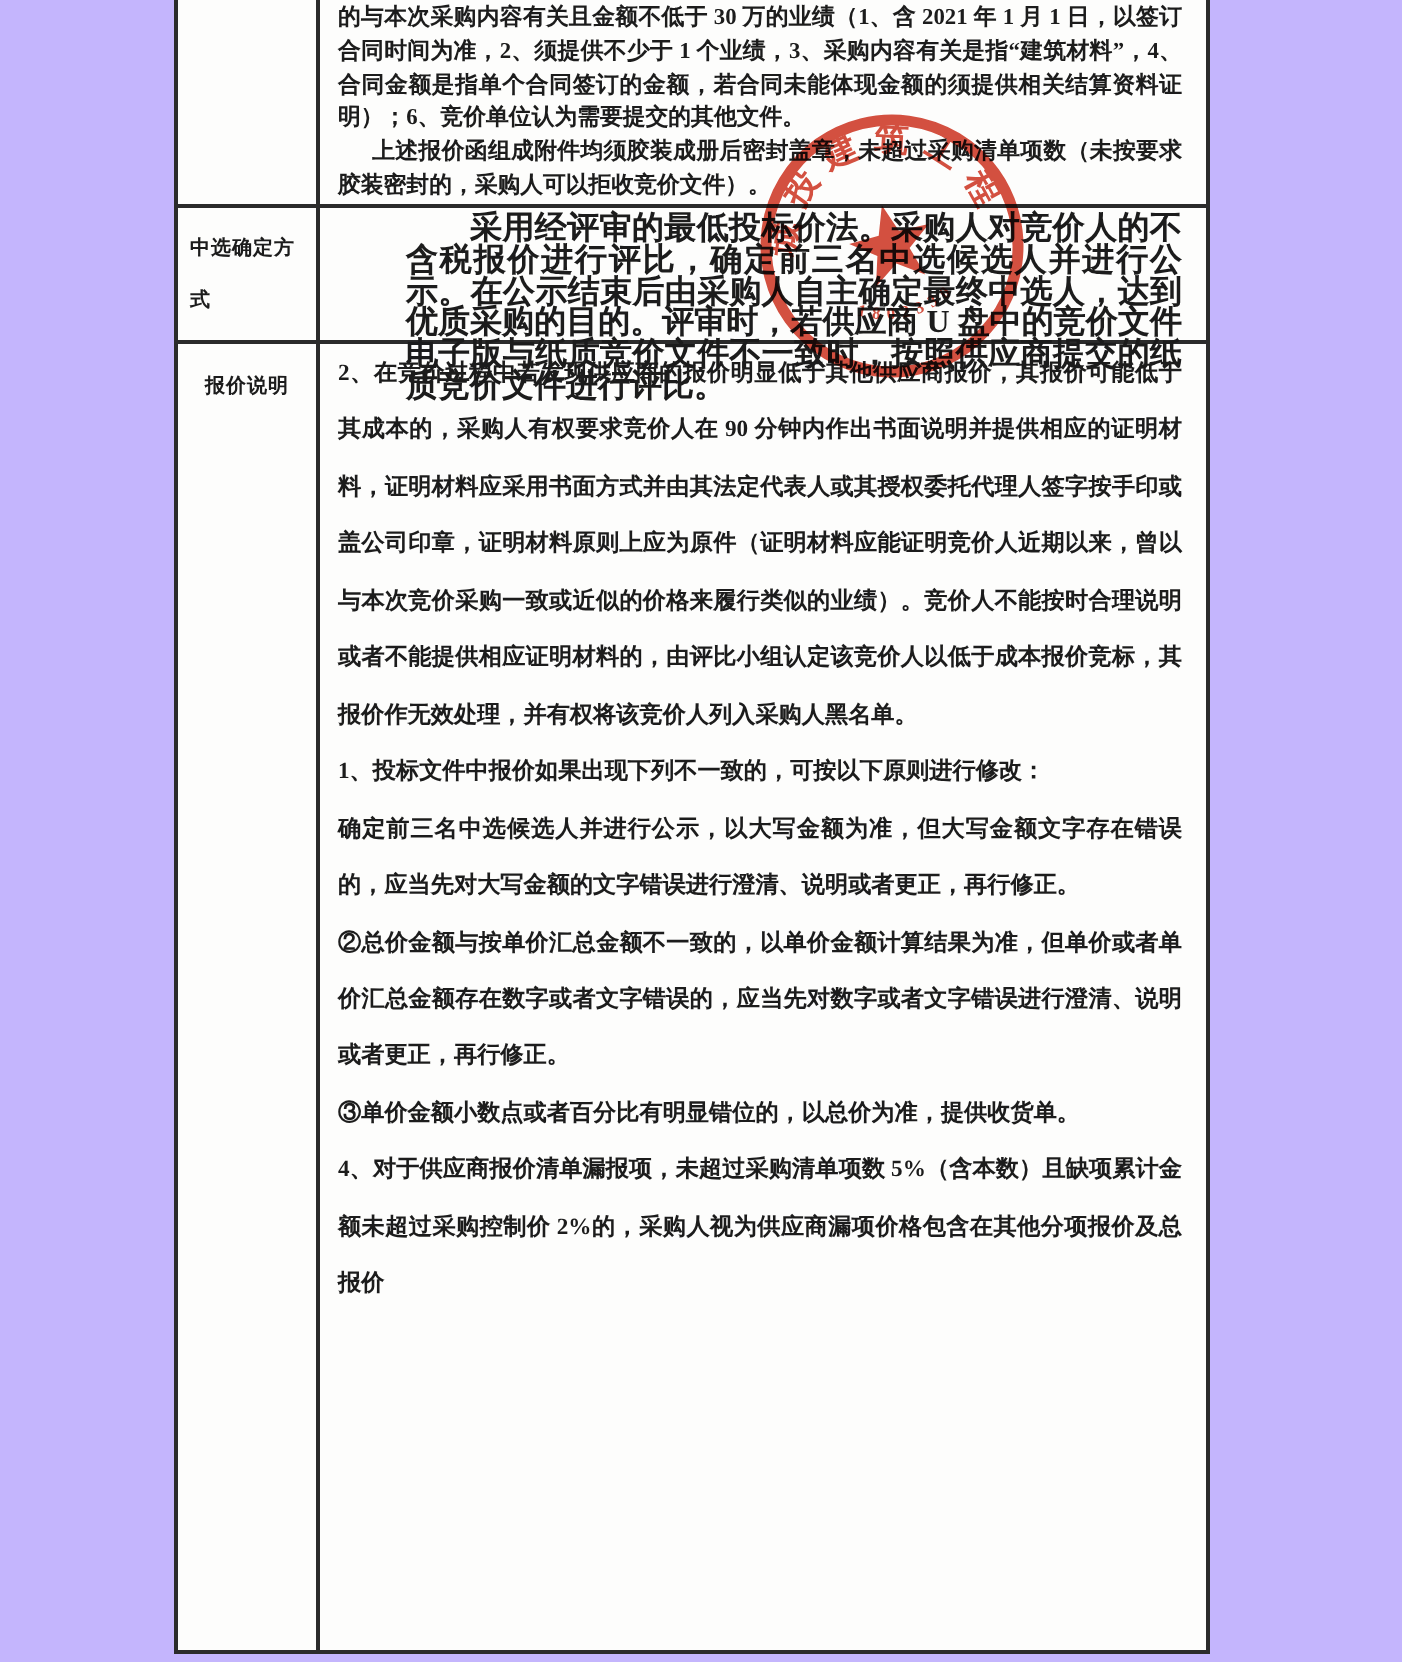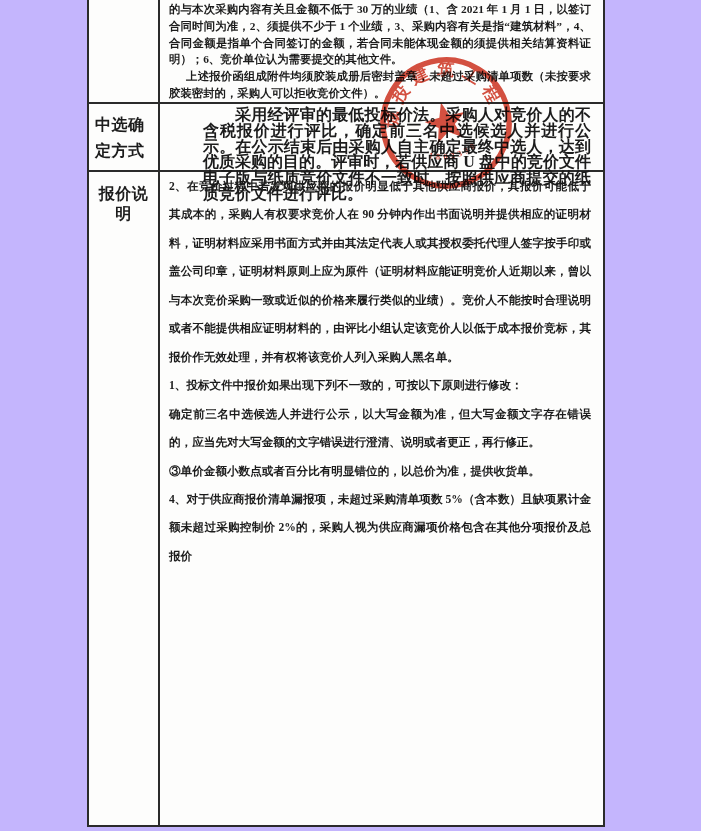--- a/index.html
+++ b/index.html
@@ -14,21 +14,21 @@
   .doc-table{
     position:absolute;left:87px;top:-2px;width:518px;height:829px;
     border-left:2px solid #2b2b2b;border-right:2px solid #2b2b2b;border-bottom:2px solid #2b2b2b;
     box-sizing:border-box;display:flex;flex-direction:column;background:#fdfdfc;
   }
   .t-row{display:flex;box-sizing:border-box;}
   .t-row.bordered{border-bottom:2px solid #2b2b2b;}
   .cell{box-sizing:border-box;}
   .head-cell{
     width:71px;flex:0 0 71px;border-right:2px solid #2b2b2b;
-    font-weight:700;font-size:16px;line-height:26px;
+    font-weight:700;font-size:10px;line-height:26px;
     padding:8px 3px 0 6px;letter-spacing:0.5px;
     text-align:left;word-break:break-all;
   }
   .head-cell.centered{text-align:center;padding:12px 2px 0 2px;line-height:20px;}
   .body-cell{
     flex:1;padding:2px 12px 0 9px;
     text-align:justify;text-justify:inter-ideograph;word-break:break-all;
   }
   .row-1{height:106px;}
   .row-1 .body-cell{font-size:11.4px;line-height:16.8px;font-weight:700;padding-top:3px;}
@@ -68,20 +68,21 @@
         <p class="para indent-2">采用经评审的最低投标价法。采购人对竞价人的不含税报价进行评比，确定前三名中选候选人并进行公示。在公示结束后由采购人自主确定最终中选人，达到优质采购的目的。评审时，若供应商 U 盘中的竞价文件电子版与纸质竞价文件不一致时，按照供应商提交的纸质竞价文件进行评比。</p>
       </div>
     </div>
 
     <div class="t-row row-3">
       <div class="cell head-cell centered">报价说明</div>
       <div class="cell body-cell">
         <p class="para">2、在竞价过程中若发现供应商的报价明显低于其他供应商报价，其报价可能低于其成本的，采购人有权要求竞价人在 90 分钟内作出书面说明并提供相应的证明材料，证明材料应采用书面方式并由其法定代表人或其授权委托代理人签字按手印或盖公司印章，证明材料原则上应为原件（证明材料应能证明竞价人近期以来，曾以与本次竞价采购一致或近似的价格来履行类似的业绩）。竞价人不能按时合理说明或者不能提供相应证明材料的，由评比小组认定该竞价人以低于成本报价竞标，其报价作无效处理，并有权将该竞价人列入采购人黑名单。</p>
         <p class="para">1、投标文件中报价如果出现下列不一致的，可按以下原则进行修改：</p>
         <p class="para">确定前三名中选候选人并进行公示，以大写金额为准，但大写金额文字存在错误的，应当先对大写金额的文字错误进行澄清、说明或者更正，再行修正。</p>
+        <p class="para">②总价金额与按单价汇总金额不一致的，以单价金额计算结果为准，但单价或者单价汇总金额存在数字或者文字错误的，应当先对数字或者文字错误进行澄清、说明或者更正，再行修正。</p>
         <p class="para">③单价金额小数点或者百分比有明显错位的，以总价为准，提供收货单。</p>
         <p class="para">4、对于供应商报价清单漏报项，未超过采购清单项数 5%（含本数）且缺项累计金额未超过采购控制价 2%的，采购人视为供应商漏项价格包含在其他分项报价及总报价</p>
       </div>
     </div>
 
   </div>
 
   <svg class="seal" viewBox="0 0 144 144">
     <defs>
       <path id="ringPath" d="M 24,72 A 48,48 0 0 1 120,72"></path>

